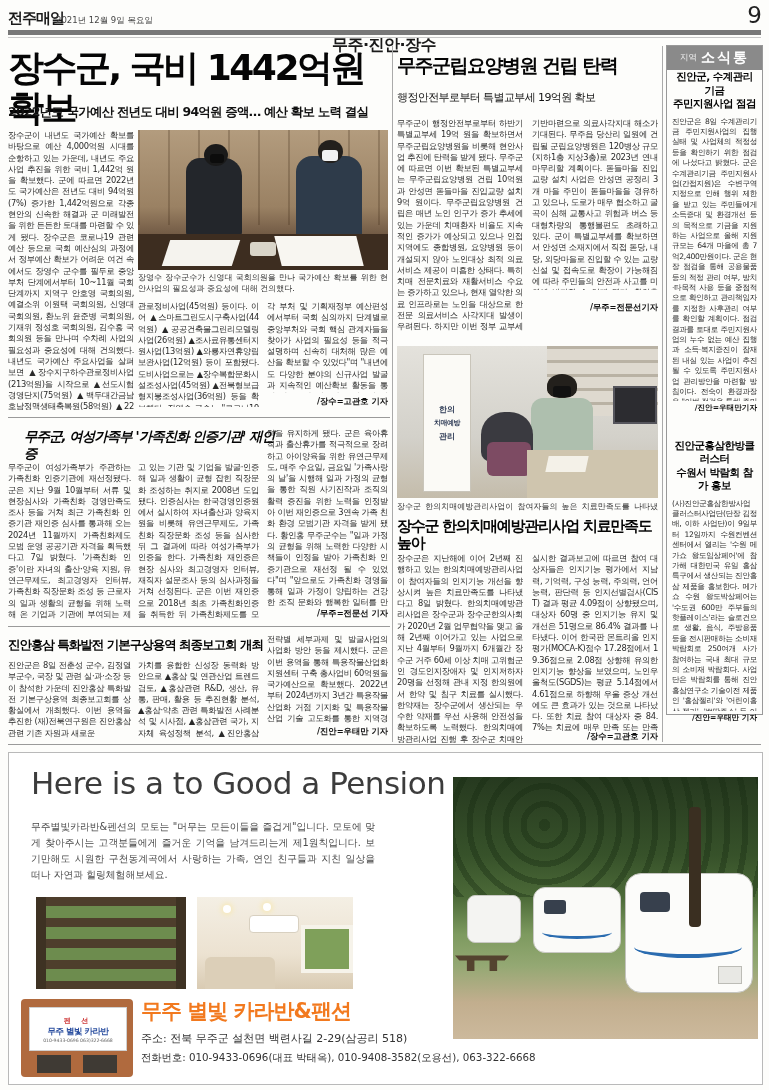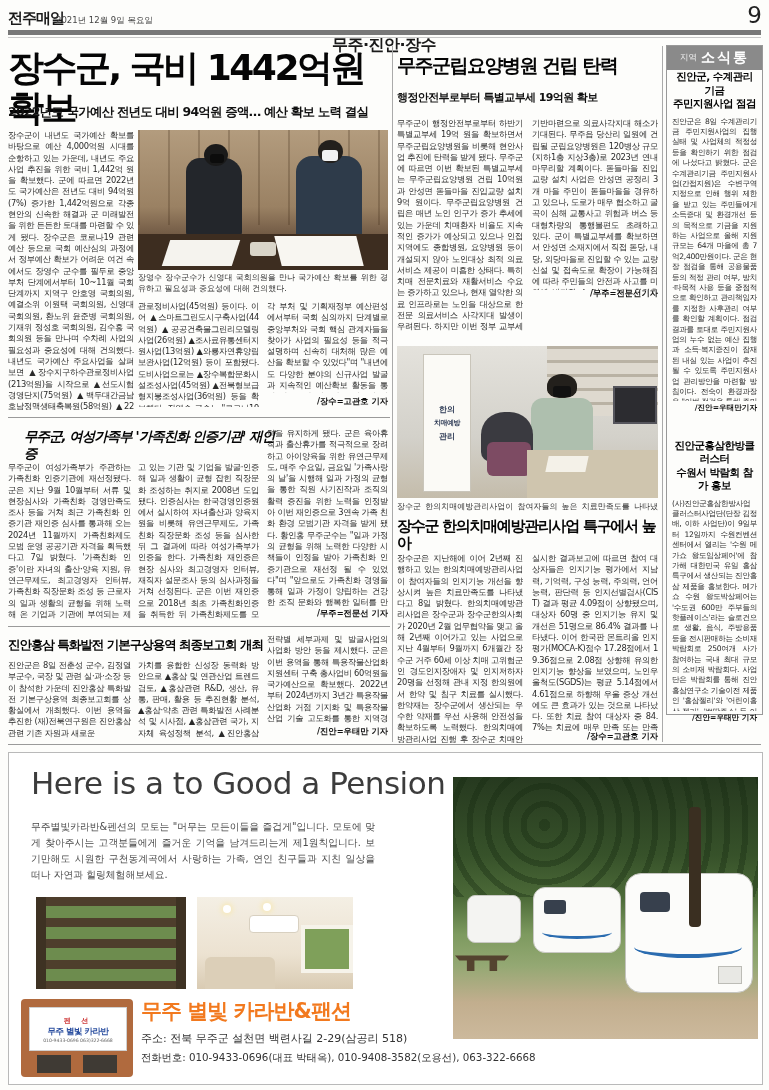--- a/index.html
+++ b/index.html
@@ -9,21 +9,21 @@
   .body-text{font-size:8.3px;line-height:11.3px;text-align:justify;word-break:break-all;
              color:#2a2a2a;letter-spacing:-0.3px;overflow:hidden;}
   .byline{font-size:8.3px;font-weight:bold;text-align:right;color:#111;}
   .caption{font-size:8px;line-height:10.6px;color:#333;text-align:justify;word-break:break-all;overflow:hidden;}
   .rule-h{background:#9a9a9a;height:1px;}
   .rule-v{background:#aaaaaa;width:1px;}
   .headline-xl{font-size:36px;font-weight:bold;letter-spacing:-2.5px;color:#050505;line-height:40px;}
   .headline-lg{font-size:19px;font-weight:bold;letter-spacing:-1.5px;color:#050505;line-height:27px;}
   .headline-md{font-size:13.5px;font-weight:bold;letter-spacing:-1px;color:#050505;line-height:17px;}
   .subhead{font-size:12.5px;font-weight:bold;color:#111;letter-spacing:-0.8px;}
-  .subhead-sm{font-size:11px;font-weight:bold;color:#111;letter-spacing:-0.6px;}
+  .subhead-sm{font-size:11px;font-weight:normal;color:#111;letter-spacing:-0.6px;}
   .photo{overflow:hidden;}
   .sb-body{font-size:7.6px;line-height:10.4px;text-align:justify;word-break:break-all;color:#2a2a2a;
            letter-spacing:-0.3px;overflow:hidden;}
   .sb-title{font-size:10.5px;font-weight:bold;text-align:center;line-height:13.5px;color:#050505;letter-spacing:-0.5px;}
   .sb-byline{font-size:7.6px;font-weight:bold;text-align:right;color:#111;}
 </style>
 </head>
 <body>
 
 <div id="page">
@@ -48,21 +48,21 @@
     <div class="abs" style="left:66px;top:14px;width:24px;height:22px;border-radius:50%;background:#1a1a1a;"></div>
     <div class="abs" style="left:72px;top:24px;width:14px;height:9px;border-radius:3px;background:#0c0c0c;"></div>
     <div class="abs" style="left:158px;top:26px;width:66px;height:82px;border-radius:16px 16px 4px 4px;background:#2e3b4a;"></div>
     <div class="abs" style="left:180px;top:10px;width:25px;height:23px;border-radius:50%;background:#23201d;"></div>
     <div class="abs" style="left:184px;top:20px;width:16px;height:11px;border-radius:3px;background:#f2f2f2;"></div>
     <div class="abs" style="left:0;top:104px;width:250px;height:36px;background:#3d2d20;"></div>
     <div class="abs" style="left:28px;top:110px;width:70px;height:26px;background:#f5f3ee;transform:skewX(-18deg);"></div>
     <div class="abs" style="left:140px;top:106px;width:82px;height:30px;background:#f8f6f1;transform:skewX(14deg);"></div>
     <div class="abs" style="left:112px;top:112px;width:26px;height:14px;border-radius:3px;background:#d9d4c8;"></div>
   </div>
-  <div class="abs caption" style="left:138px;top:273px;width:250px;height:24px;">장영수 장수군수가 신영대 국회의원을 만나 국가예산 확보를 위한 경유하고 필요성과 중요성에 대해 건의했다.</div>
+  <div class="abs caption" style="left:138px;top:273px;width:250px;height:24px;">장영수 장수군수가 신영대 국회의원을 만나 국가예산 확보를 위한 현안사업의 필요성과 중요성에 대해 건의했다.</div>
 
   <div class="abs body-text" style="left:138px;top:301px;width:121px;height:106px;">관로정비사업(45억원) 등이다. 이어 ▲스마트그린도시구축사업(44억원) ▲공공건축물그린리모델링사업(26억원) ▲조사료유통센터지원사업(13억원) ▲와룡자연휴양림보완사업(12억원) 등이 포함됐다. 도비사업으로는 ▲장수복합문화시설조성사업(45억원) ▲전북형보급형지붕조성사업(36억원) 등을 확보했다. 장영수 군수는 "코로나19 여파에도</div>
   <div class="abs body-text" style="left:267px;top:301px;width:121px;height:92px;">각 부처 및 기획재정부 예산편성에서부터 국회 심의까지 단계별로 중앙부처와 국회 핵심 관계자들을 찾아가 사업의 필요성 등을 적극 설명하며 신속히 대처해 많은 예산을 확보할 수 있었다"며 "내년에도 다양한 분야의 신규사업 발굴과 지속적인 예산확보 활동을 통해 장수군의 대도약을 이끌어 가겠다"고 밝혔다.</div>
   <div class="abs byline" style="left:267px;top:396px;width:121px;">/장수=고관호 기자</div>
 
   <div class="abs rule-h" style="left:8px;top:417px;width:382px;"></div>
 
   <div class="abs headline-md" style="left:24px;top:428px;width:255px;font-style:italic;">무주군, 여성가족부 '가족친화 인증기관' 재인증</div>
   <div class="abs body-text" style="left:267px;top:428px;width:121px;height:178px;">격을 유지하게 됐다. 군은 육아휴직과 출산휴가를 적극적으로 장려하고 아이양육을 위한 유연근무제도, 매주 수요일, 금요일 '가족사랑의 날'을 시행해 일과 가정의 균형을 통한 직원 사기진작과 조직의 활력 증진을 위한 노력을 인정받아 이번 재인증으로 3연속 가족 친화 환경 모범기관 자격을 받게 됐다. 황인홍 무주군수는 "일과 가정의 균형을 위해 노력한 다양한 시책들이 인정을 받아 가족친화 인증기관으로 재선정 될 수 있었다"며 "앞으로도 가족친화 경영을 통해 일과 가정이 양립하는 건강한 조직 문화와 행복한 일터를 만들어 나가도록 노력하겠다"고 말했다.</div>
   <div class="abs body-text" style="left:8px;top:462px;width:123px;height:158px;">무주군이 여성가족부가 주관하는 가족친화 인증기관에 재선정됐다. 군은 지난 9월 10월부터 서류 및 현장심사와 가족친화 경영만족도 조사 등을 거쳐 최근 가족친화 인증기관 재인증 심사를 통과해 오는 2024년 11월까지 가족친화제도 모범 운영 공공기관 자격을 획득했다고 7일 밝혔다. '가족친화 인증'이란 자녀의 출산·양육 지원, 유연근무제도, 최고경영자 인터뷰, 가족친화 직장문화 조성 등 근로자의 일과 생활의 균형을 위해 노력해 온 기업과 기관에 부여되는 제도다. 가족친화제도를 모범적으로 운영하</div>
@@ -76,21 +76,21 @@
   <div class="abs body-text" style="left:8px;top:660px;width:123px;height:80px;">진안군은 8일 전춘성 군수, 김정열 부군수, 국장 및 관련 실·과·소장 등이 참석한 가운데 진안홍삼 특화발전 기본구상용역 최종보고회를 상황실에서 개최했다. 이번 용역을 추진한 (재)전북연구원은 진안홍삼 관련 기존 자원과 새로운</div>
   <div class="abs body-text" style="left:138px;top:660px;width:121px;height:80px;">가치를 융합한 신성장 동력화 방안으로 ▲홍삼 및 연관산업 트렌드 검토, ▲홍삼관련 R&amp;D, 생산, 유통, 판매, 활용 등 추진현황 분석, ▲홍삼·약초 관련 특화발전 사례분석 및 시사점, ▲홍삼관련 국가, 지자체 육성정책 분석, ▲진안홍삼 발전 비전 및 전략, ▲</div>
   <div class="abs byline" style="left:267px;top:726px;width:121px;">/진안=우태만 기자</div>
 
   <div class="abs rule-v" style="left:392px;top:46px;height:696px;"></div>
 
   <div class="abs headline-lg" style="left:397px;top:52px;width:262px;">무주군립요양병원 건립 탄력</div>
   <div class="abs subhead-sm" style="left:397px;top:90px;width:262px;">행정안전부로부터 특별교부세 19억원 확보</div>
   <div class="abs body-text" style="left:397px;top:118px;width:126px;height:216px;">무주군이 행정안전부로부터 하반기 특별교부세 19억 원을 확보하면서 무주군립요양병원을 비롯해 현안사업 추진에 탄력을 받게 됐다. 무주군에 따르면 이번 확보된 특별교부세는 무주군립요양병원 건립 10억원과 안성면 돋들마을 진입교량 설치 9억 원이다. 무주군립요양병원 건립은 매년 노인 인구가 증가 추세에 있는 가운데 치매환자 비율도 지속적인 증가가 예상되고 있으나 인접지역에도 종합병원, 요양병원 등이 개설되지 않아 노인대상 최적 의료서비스 제공이 미흡한 상태다. 특히 치매 전문치료와 재활서비스 수요는 증가하고 있으나, 현재 열악한 의료 인프라로는 노인을 대상으로 한 전문 의료서비스 사각지대 발생이 우려된다. 하지만 이번 정부 교부세 확보로 치매전문병동을 포함한 군립요양병원 개선에 탄력을 받게 되면서 노인전문치료와 재활서비스 등을 제공할 수 있는</div>
   <div class="abs body-text" style="left:532px;top:118px;width:126px;height:172px;">기반마련으로 의료사각지대 해소가 기대된다. 무주읍 당산리 일원에 건립될 군립요양병원은 120병상 규모(지하1층 지상3층)로 2023년 연내 마무리할 계획이다. 돋들마을 진입교량 설치 사업은 안성면 공정리 3개 마을 주민이 돋들마을을 경유하고 있으나, 도로가 매우 협소하고 굴곡이 심해 교통사고 위험과 버스 등 대형차량의 통행불편도 초래하고 있다. 군이 특별교부세를 확보하면서 안성면 소재지에서 직접 돋당, 내당, 외당마을로 진입할 수 있는 교량신설 및 접속도로 확장이 가능해짐에 따라 주민들의 안전과 사고를 미연에 방지할 수 있게 됐다. 황인홍 군수는 "열악한 지방재정 여건을 딛고 '무주다운 무주, 행복한 군민 생활'을 실현시키기 위해 주민들의 복지와 안전 등의 숙원을 해결할 수 있는 지방교부세와 국·도비 확보에 모든 역량을 결집할 것이다"고 말했다.</div>
-  <div class="abs byline" style="left:532px;top:288px;width:126px;">/무주=전문선기자</div>
+  <div class="abs byline" style="left:532px;top:302px;width:126px;">/무주=전문선기자</div>
 
   <div class="abs photo" style="left:397px;top:346px;width:261px;height:152px;
        background:linear-gradient(180deg,#e4e2dc 0%,#d3d1ca 60%,#c4bcab 100%);">
     <div class="abs" style="left:150px;top:0;width:111px;height:70px;
          background:repeating-linear-gradient(180deg,#b9b2a4 0 3px,#ded9cf 3px 14px);"></div>
     <div class="abs" style="left:26px;top:8px;width:46px;height:136px;background:#fbfaf6;border:1px solid #c9c5ba;
          display:flex;flex-direction:column;align-items:center;justify-content:center;gap:3px;">
       <div style="font-size:8px;font-weight:bold;color:#2d3a55;">한의</div>
       <div style="font-size:7px;font-weight:bold;color:#2d3a55;letter-spacing:-0.5px;">치매예방</div>
       <div style="font-size:8px;font-weight:bold;color:#2d3a55;">관리</div>
@@ -99,21 +99,21 @@
     <div class="abs" style="left:156px;top:40px;width:18px;height:11px;border-radius:3px;background:#111;"></div>
     <div class="abs" style="left:134px;top:52px;width:62px;height:52px;border-radius:12px 12px 0 0;background:#aebfae;"></div>
     <div class="abs" style="left:84px;top:66px;width:52px;height:50px;border-radius:45% 45% 20% 20%;background:#3a3a40;"></div>
     <div class="abs" style="left:90px;top:96px;width:44px;height:34px;background:#7d4b63;border-radius:6px;"></div>
     <div class="abs" style="left:216px;top:40px;width:40px;height:34px;background:#2c2c30;border:2px solid #55555c;"></div>
     <div class="abs" style="left:130px;top:104px;width:131px;height:48px;background:#cfc5ae;"></div>
     <div class="abs" style="left:150px;top:110px;width:40px;height:16px;background:#f4f1e8;transform:skewX(-12deg);"></div>
   </div>
   <div class="abs caption" style="left:397px;top:502px;width:261px;height:12px;">장수군 한의치매예방관리사업이 참여자들의 높은 치료만족도를 나타냈다.</div>
 
-  <div class="abs headline-md" style="left:397px;top:518px;width:262px;font-size:15px;letter-spacing:-1.3px;">장수군 한의치매예방관리사업 특구에서 높아</div>
+  <div class="abs headline-md" style="left:397px;top:518px;width:262px;font-size:15px;letter-spacing:-1.3px;">장수군 한의치매예방관리사업 치료만족도 높아</div>
   <div class="abs body-text" style="left:397px;top:553px;width:126px;height:190px;">장수군은 지난해에 이어 2년째 진행하고 있는 한의치매예방관리사업이 참여자들의 인지기능 개선을 향상시켜 높은 치료만족도를 나타냈다고 8일 밝혔다. 한의치매예방관리사업은 장수군과 장수군한의사회가 2020년 2월 업무협약을 맺고 올해 2년째 이어가고 있는 사업으로 지난 4월부터 9월까지 6개월간 장수군 거주 60세 이상 치매 고위험군인 경도인지장애자 및 인지저하자 20명을 선정해 관내 지정 한의원에서 한약 및 침구 치료를 실시했다. 한약재는 장수군에서 생산되는 우수한 약재를 우선 사용해 안전성을 확보하도록 노력했다. 한의치매예방관리사업 진행 후 장수군 치매안심센터와 한의사회에서 공동</div>
   <div class="abs body-text" style="left:532px;top:553px;width:126px;height:178px;">실시한 결과보고에 따르면 참여 대상자들은 인지기능 평가에서 지남력, 기억력, 구성 능력, 주의력, 언어능력, 판단력 등 인지선별검사(CIST) 결과 평균 4.09점이 상향됐으며, 대상자 60명 중 인지기능 유지 및 개선은 51명으로 86.4% 결과를 나타냈다. 이어 한국판 몬트리올 인지평가(MOCA-K)점수 17.28점에서 19.36점으로 2.08점 상향해 유의한 인지기능 향상을 보였으며, 노인우울척도(SGDS)는 평균 5.14점에서 4.61점으로 하향해 우울 증상 개선에도 큰 효과가 있는 것으로 나타났다. 또한 치료 참여 대상자 중 84.7%는 치료에 매우 만족 또는 만족한다고 응답해 참여자들의 만족도가 매우 높았다는 결과를 받았다.</div>
   <div class="abs byline" style="left:532px;top:731px;width:126px;">/장수=고관호 기자</div>
 
   <div class="abs rule-v" style="left:662px;top:46px;height:696px;"></div>
 
   <div class="abs" style="left:666px;top:45px;width:95px;height:668px;border:1px solid #999;background:#fdfdfb;">
     <div style="height:24px;background:#8a8a8a;display:flex;align-items:center;justify-content:center;gap:4px;">
       <span style="font-size:8.5px;color:#f0f0f0;">지역</span>
       <span style="font-size:14px;font-weight:bold;color:#ffffff;letter-spacing:2px;">소식통</span>

